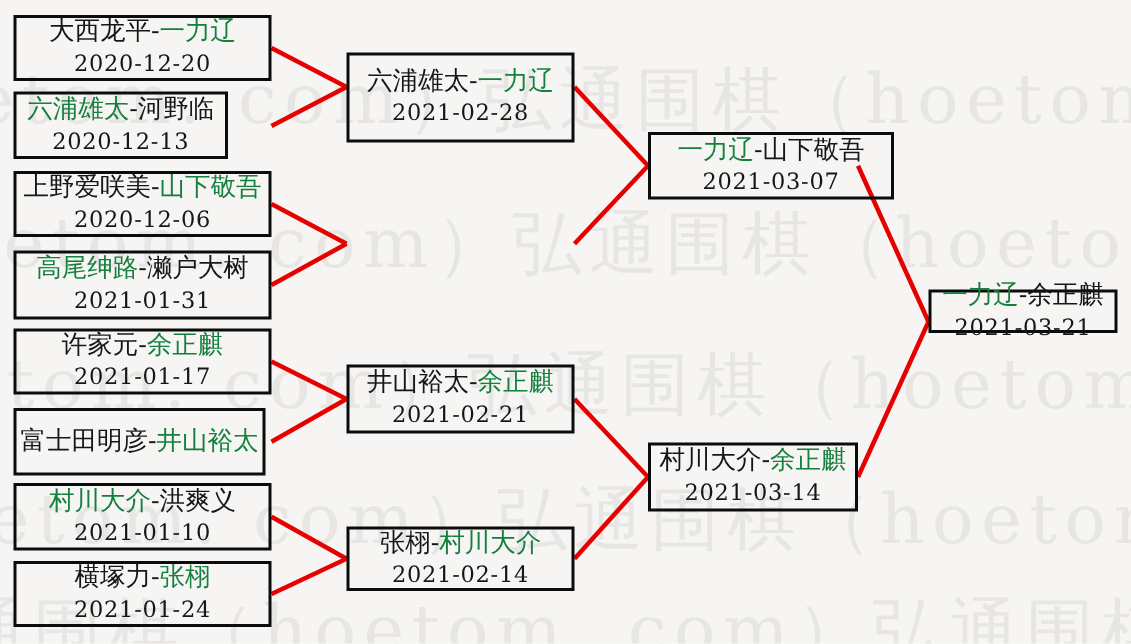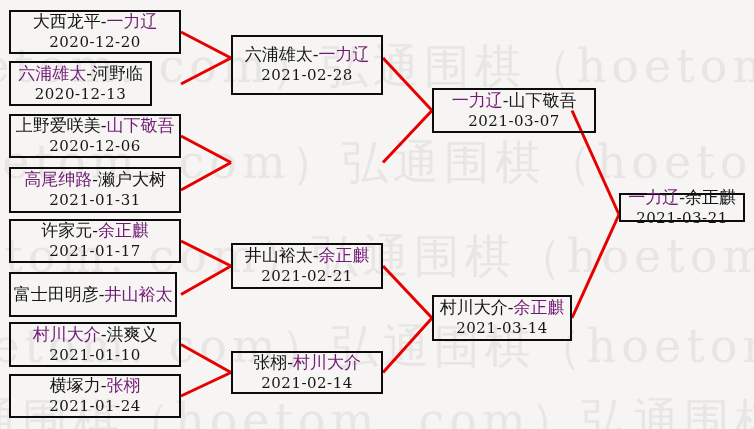--- a/index.html
+++ b/index.html
@@ -16,21 +16,21 @@
   }
   .connectors{position:absolute;left:0;top:0;}
   .match{
     position:absolute;box-sizing:border-box;
     border:2px solid #0c0c0c;background:transparent;
     display:flex;flex-direction:column;align-items:center;justify-content:center;
     font-size:17px;line-height:21px;color:#161616;text-align:center;
     white-space:nowrap;
   }
   .match .date{font-size:15px;letter-spacing:0.5px;}
-  .win{color:#701a75;}
+  .win{color:#15803d;}
   .dash{color:#161616;}
 </style>
 </head>
 <body>
 
 <div class="stage">
 
   <div class="wm-layer">
     <div class="wm-row" style="left:-340px;top:36px"><span>弘通围棋（hoetom. com）</span><span>弘通围棋（hoetom. com）</span></div>
     <div class="wm-row" style="left:-320px;top:132px"><span>弘通围棋（hoetom. com）</span><span>弘通围棋（hoetom. com）</span></div>

